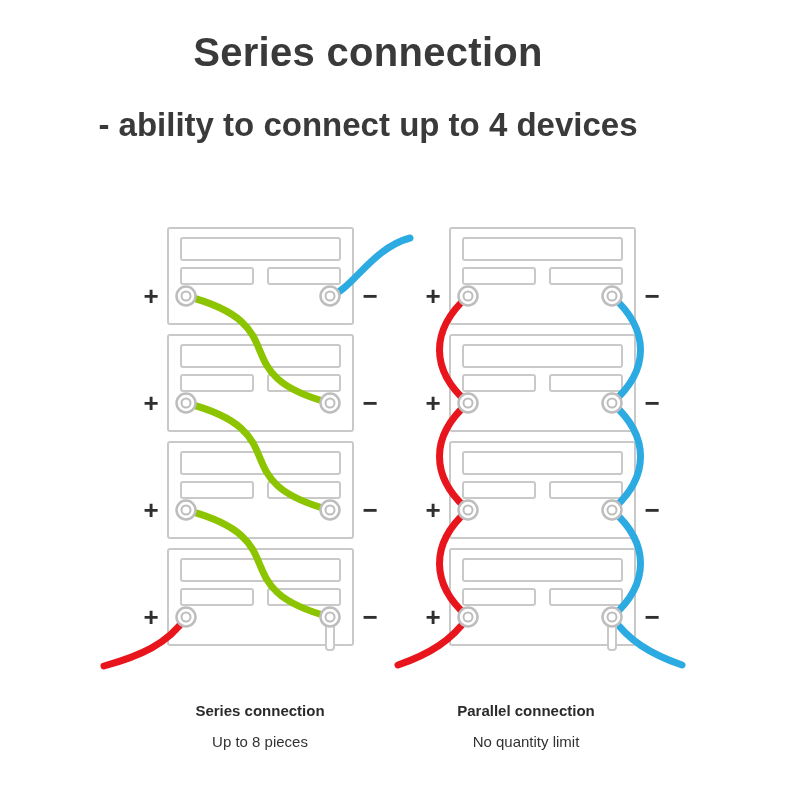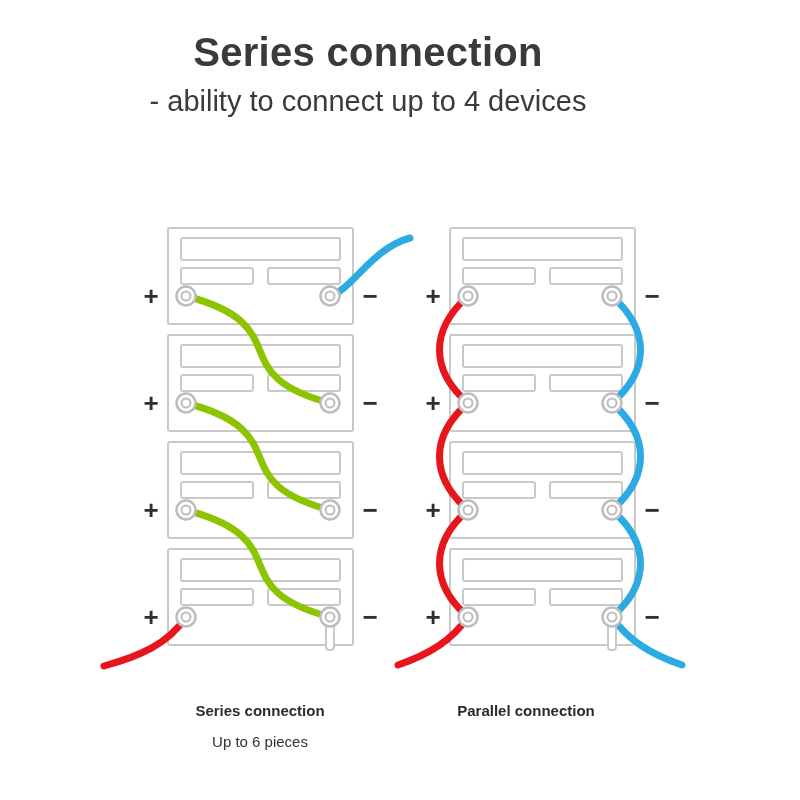--- a/index.html
+++ b/index.html
@@ -2,21 +2,21 @@
 <html><head>
 <meta charset="utf-8">
 <style>
   * { margin: 0; padding: 0; box-sizing: border-box; }
   html, body { background: #ffffff; }
   body { width: 800px; height: 800px; font-family: "Liberation Sans", sans-serif; }
   .page { position: relative; width: 736px; height: 800px; background: #ffffff; overflow: hidden; }
 
   .titles { position: absolute; top: 30px; left: 0; width: 100%; text-align: center; color: #3a3a3a; }
   .titles h1 { font-size: 40px; font-weight: 700; letter-spacing: 0.3px; }
-  .titles h2 { font-size: 29px; font-weight: 400; margin-top: 4px; line-height: 1.55; }
+  .titles h2 { font-size: 33px; font-weight: 700; margin-top: 24px; line-height: 1.55; }
 
   svg.diagram { position: absolute; left: 0; top: 0; width: 800px; height: 800px; }
   svg text { font-family: "Liberation Sans", sans-serif; }
 
   .caption { position: absolute; width: 260px; text-align: center; color: #2b2b2b; top: 702px; }
   .caption .cap-title { font-size: 15px; font-weight: 700; }
   .caption .cap-sub   { font-size: 15px; font-weight: 400; margin-top: 14px; color: #333333; }
   .caption.left  { left: 130px; }
   .caption.right { left: 396px; }
 </style>
@@ -135,20 +135,21 @@
       <circle cx="468" cy="617" r="9.5" fill="#ffffff" stroke="#bdbdbd" stroke-width="2.5"></circle>
       <circle cx="468" cy="617" r="4.5" fill="#ffffff" stroke="#bdbdbd" stroke-width="2"></circle>
       <circle cx="612" cy="617" r="9.5" fill="#ffffff" stroke="#bdbdbd" stroke-width="2.5"></circle>
       <circle cx="612" cy="617" r="4.5" fill="#ffffff" stroke="#bdbdbd" stroke-width="2"></circle>
       <text x="433" y="626" text-anchor="middle" font-size="26" font-weight="700" fill="#2f2f2f">+</text>
       <text x="652" y="626" text-anchor="middle" font-size="26" font-weight="700" fill="#2f2f2f">−</text>
     </svg>
 
   <div class="caption left">
     <div class="cap-title">Series connection</div>
-    <div class="cap-sub">Up to 6 pieces</div>
+    <div class="cap-sub">Up to 8 pieces</div>
   </div>
 
   <div class="caption right">
     <div class="cap-title">Parallel connection</div>
+    <div class="cap-sub">No quantity limit</div>
   </div>
 
 </div>
 
 </body></html>

